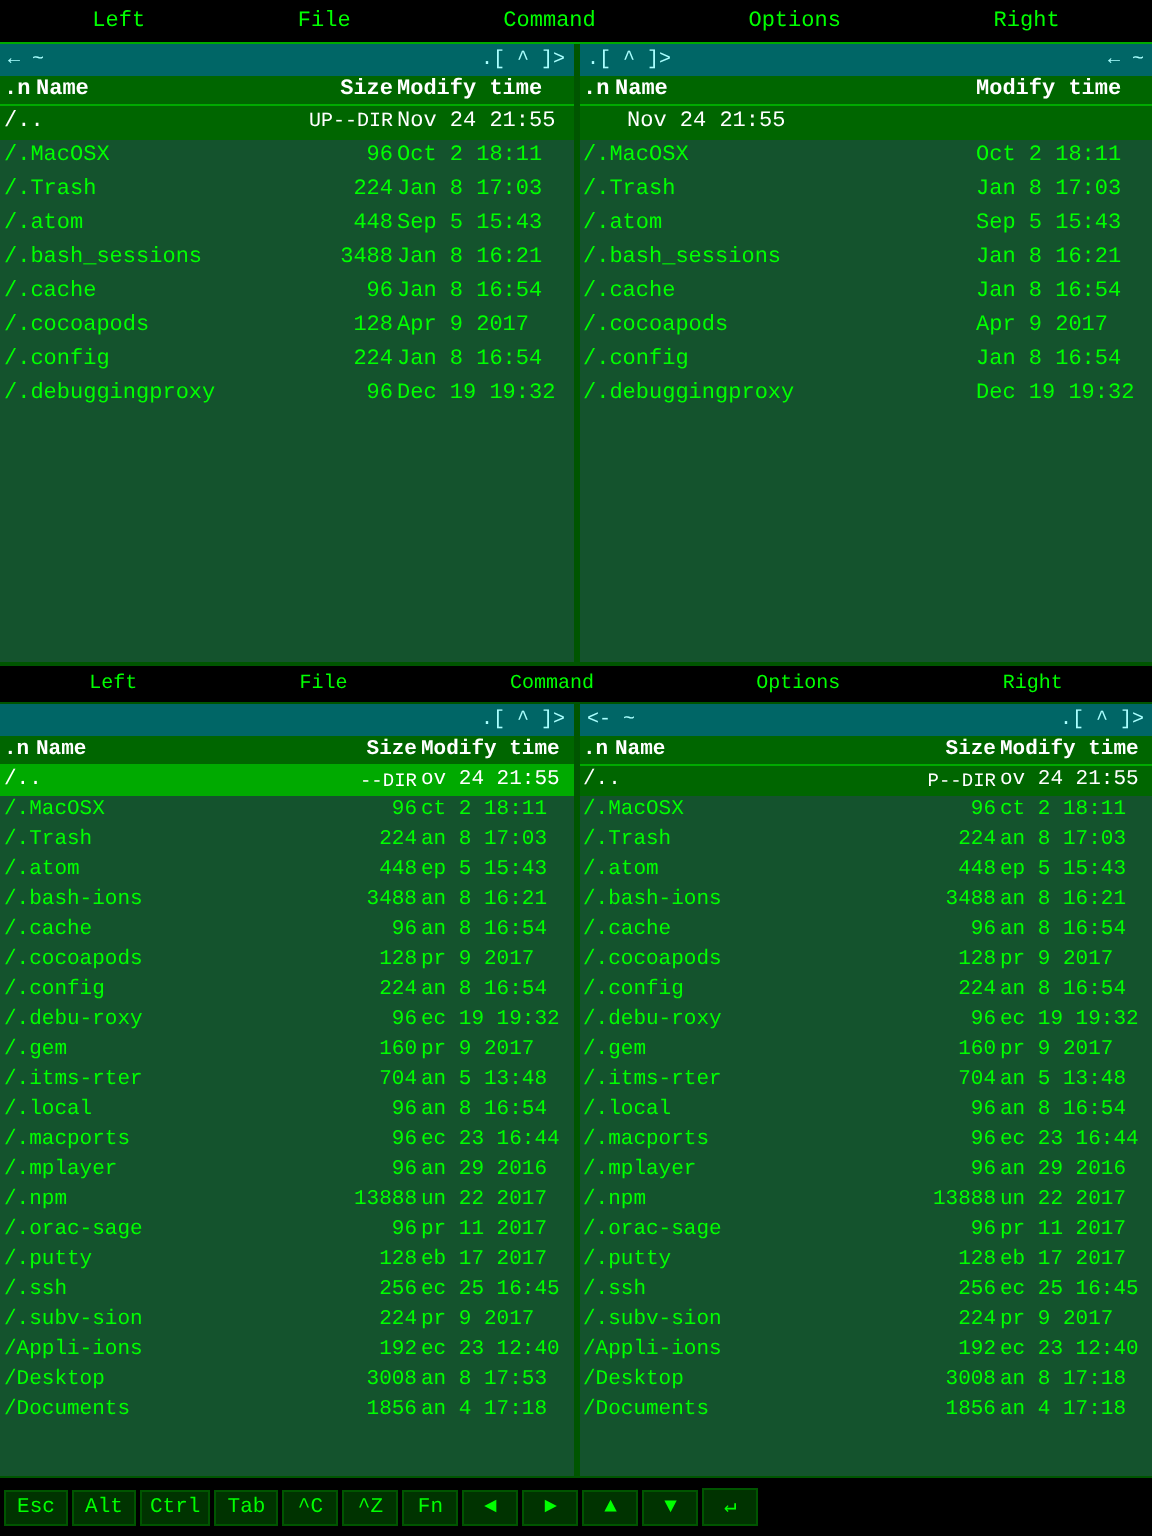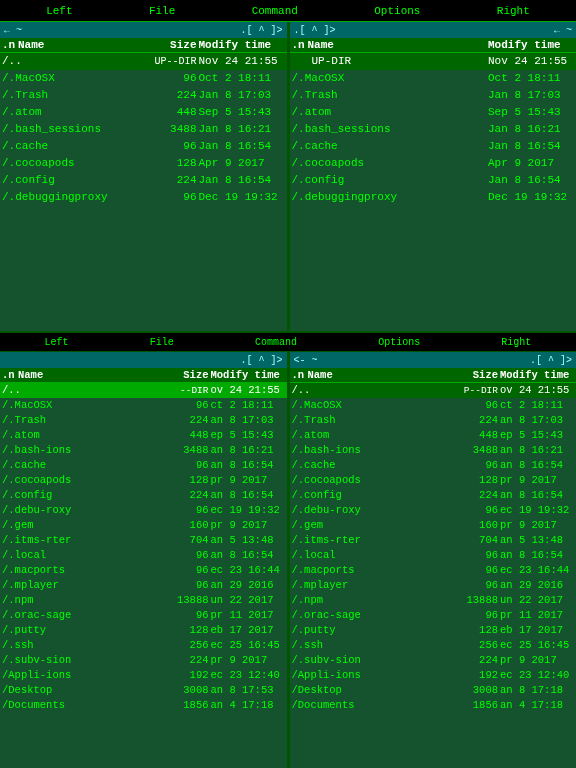--- a/index.html
+++ b/index.html
@@ -102,21 +102,20 @@
 
       <div style="display:flex;background:#006600;color:#ffffff;font-weight:bold;padding:1px 2px;font-size:11px;border-bottom:1px solid #00aa00;">
         <span style="width:14px;">.n</span>
         <span style="flex:1;padding-left:2px;">Name</span>
         <span style="width:88px;padding-left:2px;">Modify time</span>
       </div>
 
       <div style="overflow-y:auto;flex:1;">
         <div style="display:flex;padding:0 2px;background:#006600;color:#ffffff;font-size:11px;line-height:17px;white-space:nowrap;">
           <span style="width:20px;"></span>
-          <span style="flex:1;">UP-DIR</span>
           <span style="width:88px;padding-left:2px;">Nov 24 21:55</span>
         </div>
         <div style="display:flex;padding:0 2px;color:#00ff00;font-size:11px;line-height:17px;white-space:nowrap;">
           <span style="flex:1;">/.MacOSX</span>
           <span style="width:88px;padding-left:2px;">Oct  2 18:11</span>
         </div>
         <div style="display:flex;padding:0 2px;color:#00ff00;font-size:11px;line-height:17px;white-space:nowrap;">
           <span style="flex:1;">/.Trash</span>
           <span style="width:88px;padding-left:2px;">Jan  8 17:03</span>
         </div>
@@ -409,14 +408,28 @@
         </div>
         <div style="display:flex;padding:0 2px;color:#00ff00;font-size:10.5px;line-height:15px;white-space:nowrap;">
           <span style="flex:1;">/Documents</span>
           <span style="width:40px;text-align:right;">1856</span>
           <span style="width:76px;padding-left:2px;">an  4 17:18</span>
         </div>
       </div>
     </div>
   </div>
 
+  <div style="display:flex;background:#000;height:30px;align-items:center;border-top:1px solid #005500;padding:2px 2px;gap:2px;flex-shrink:0;">
+    <button style="background:#003300;color:#00ff00;border:1px solid #005500;padding:2px 4px;font-size:10.5px;font-family:'Courier New',monospace;cursor:pointer;min-width:32px;">Esc</button>
+    <button style="background:#003300;color:#00ff00;border:1px solid #005500;padding:2px 4px;font-size:10.5px;font-family:'Courier New',monospace;cursor:pointer;min-width:32px;">Alt</button>
+    <button style="background:#003300;color:#00ff00;border:1px solid #005500;padding:2px 4px;font-size:10.5px;font-family:'Courier New',monospace;cursor:pointer;min-width:32px;">Ctrl</button>
+    <button style="background:#003300;color:#00ff00;border:1px solid #005500;padding:2px 4px;font-size:10.5px;font-family:'Courier New',monospace;cursor:pointer;min-width:32px;">Tab</button>
+    <button style="background:#003300;color:#00ff00;border:1px solid #005500;padding:2px 4px;font-size:10.5px;font-family:'Courier New',monospace;cursor:pointer;min-width:28px;">^C</button>
+    <button style="background:#003300;color:#00ff00;border:1px solid #005500;padding:2px 4px;font-size:10.5px;font-family:'Courier New',monospace;cursor:pointer;min-width:28px;">^Z</button>
+    <button style="background:#003300;color:#00ff00;border:1px solid #005500;padding:2px 4px;font-size:10.5px;font-family:'Courier New',monospace;cursor:pointer;min-width:28px;">Fn</button>
+    <button style="background:#003300;color:#00ff00;border:1px solid #005500;padding:2px 4px;font-size:10.5px;font-family:'Courier New',monospace;cursor:pointer;min-width:28px;">◄</button>
+    <button style="background:#003300;color:#00ff00;border:1px solid #005500;padding:2px 4px;font-size:10.5px;font-family:'Courier New',monospace;cursor:pointer;min-width:28px;">►</button>
+    <button style="background:#003300;color:#00ff00;border:1px solid #005500;padding:2px 4px;font-size:10.5px;font-family:'Courier New',monospace;cursor:pointer;min-width:28px;">▲</button>
+    <button style="background:#003300;color:#00ff00;border:1px solid #005500;padding:2px 4px;font-size:10.5px;font-family:'Courier New',monospace;cursor:pointer;min-width:28px;">▼</button>
+    <button style="background:#003300;color:#00ff00;border:1px solid #005500;padding:2px 4px;font-size:10.5px;font-family:'Courier New',monospace;cursor:pointer;min-width:28px;">↵</button>
+  </div>
 
 </div>
 
 </body></html>

